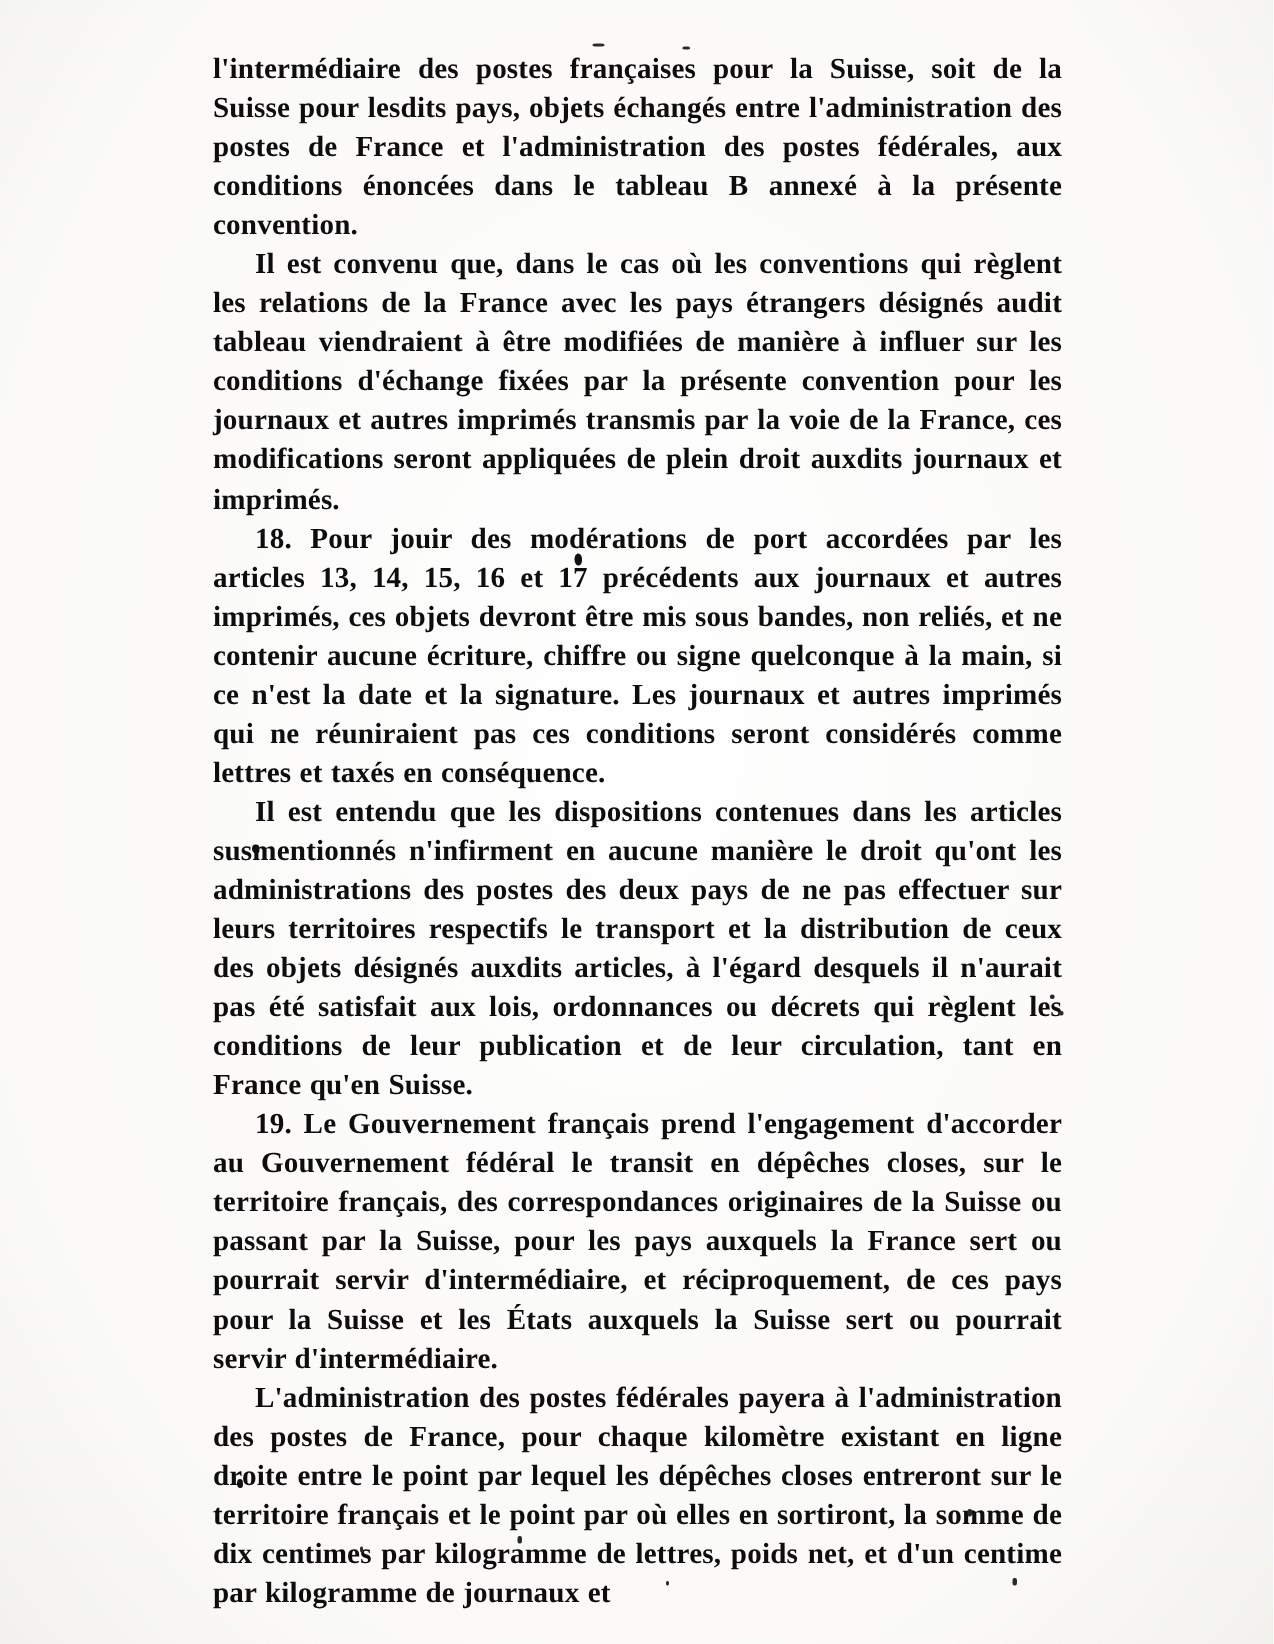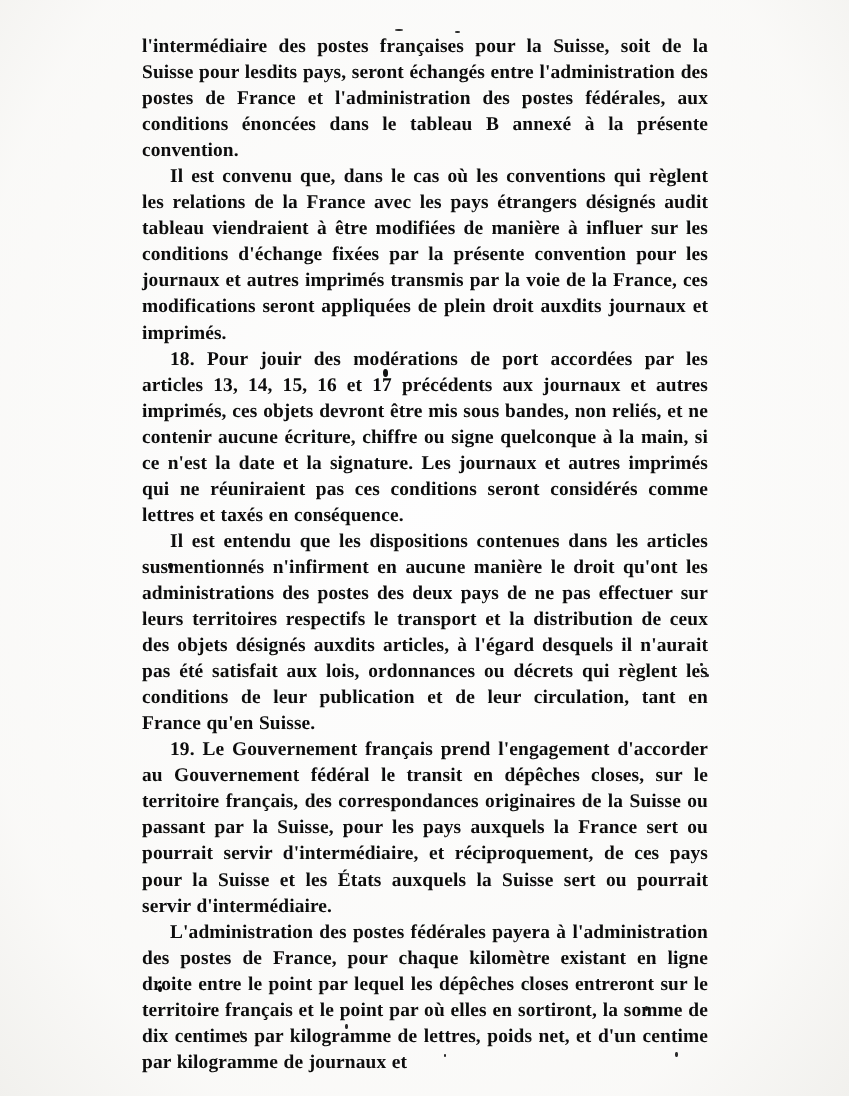--- a/index.html
+++ b/index.html
@@ -74,21 +74,21 @@
 </style>
 </head>
 <body>
 
 <div id="page">
 
   <div class="speck" style="left:395px; top:29px; width:8px; height:2px;"></div>
   <div class="speck" style="left:455px; top:31px; width:5px; height:2px;"></div>
 
   <div id="textblock">
-    <p class="para first">l'intermédiaire des postes françaises pour la Suisse, soit de la Suisse pour lesdits pays, seront échangés entre l'administration des postes de France et l'administration des postes fédérales, aux conditions énoncées dans le tableau B annexé à la présente convention.</p>
+    <p class="para first">l'intermédiaire des postes françaises pour la Suisse, soit de la Suisse pour lesdits pays, objets échangés entre l'administration des postes de France et l'administration des postes fédérales, aux conditions énoncées dans le tableau B annexé à la présente convention.</p>
     <p class="para">Il est convenu que, dans le cas où les conventions qui règlent les relations de la France avec les pays étrangers désignés audit tableau viendraient à être modifiées de manière à influer sur les conditions d'échange fixées par la présente convention pour les journaux et autres imprimés transmis par la voie de la France, ces modifications seront appliquées de plein droit auxdits journaux et imprimés.</p>
     <p class="para">18. Pour jouir des modérations de port accordées par les articles 13, 14, 15, 16 et 17 précédents aux journaux et autres imprimés, ces objets devront être mis sous bandes, non reliés, et ne contenir aucune écriture, chiffre ou signe quelconque à la main, si ce n'est la date et la signature. Les journaux et autres imprimés qui ne réuniraient pas ces conditions seront considérés comme lettres et taxés en conséquence.</p>
     <p class="para">Il est entendu que les dispositions contenues dans les articles susmentionnés n'infirment en aucune manière le droit qu'ont les administrations des postes des deux pays de ne pas effectuer sur leurs territoires respectifs le transport et la distribution de ceux des objets désignés auxdits articles, à l'égard desquels il n'aurait pas été satisfait aux lois, ordonnances ou décrets qui règlent les conditions de leur publication et de leur circulation, tant en France qu'en Suisse.</p>
     <p class="para">19. Le Gouvernement français prend l'engagement d'accorder au Gouvernement fédéral le transit en dépêches closes, sur le territoire français, des correspondances originaires de la Suisse ou passant par la Suisse, pour les pays auxquels la France sert ou pourrait servir d'intermédiaire, et réciproquement, de ces pays pour la Suisse et les États auxquels la Suisse sert ou pourrait servir d'intermédiaire.</p>
     <p class="para">L'administration des postes fédérales payera à l'administration des postes de France, pour chaque kilomètre existant en ligne droite entre le point par lequel les dépêches closes entreront sur le territoire français et le point par où elles en sortiront, la somme de dix centimes par kilogramme de lettres, poids net, et d'un centime par kilogramme de journaux et</p>
   </div>
 
   <div class="blot" style="left:383px; top:369px; width:5px; height:8px;"></div>
   <div class="blot" style="left:168px; top:563px; width:5px; height:6px;"></div>
   <div class="blot" style="left:158px; top:986px; width:4px; height:6px;"></div>

